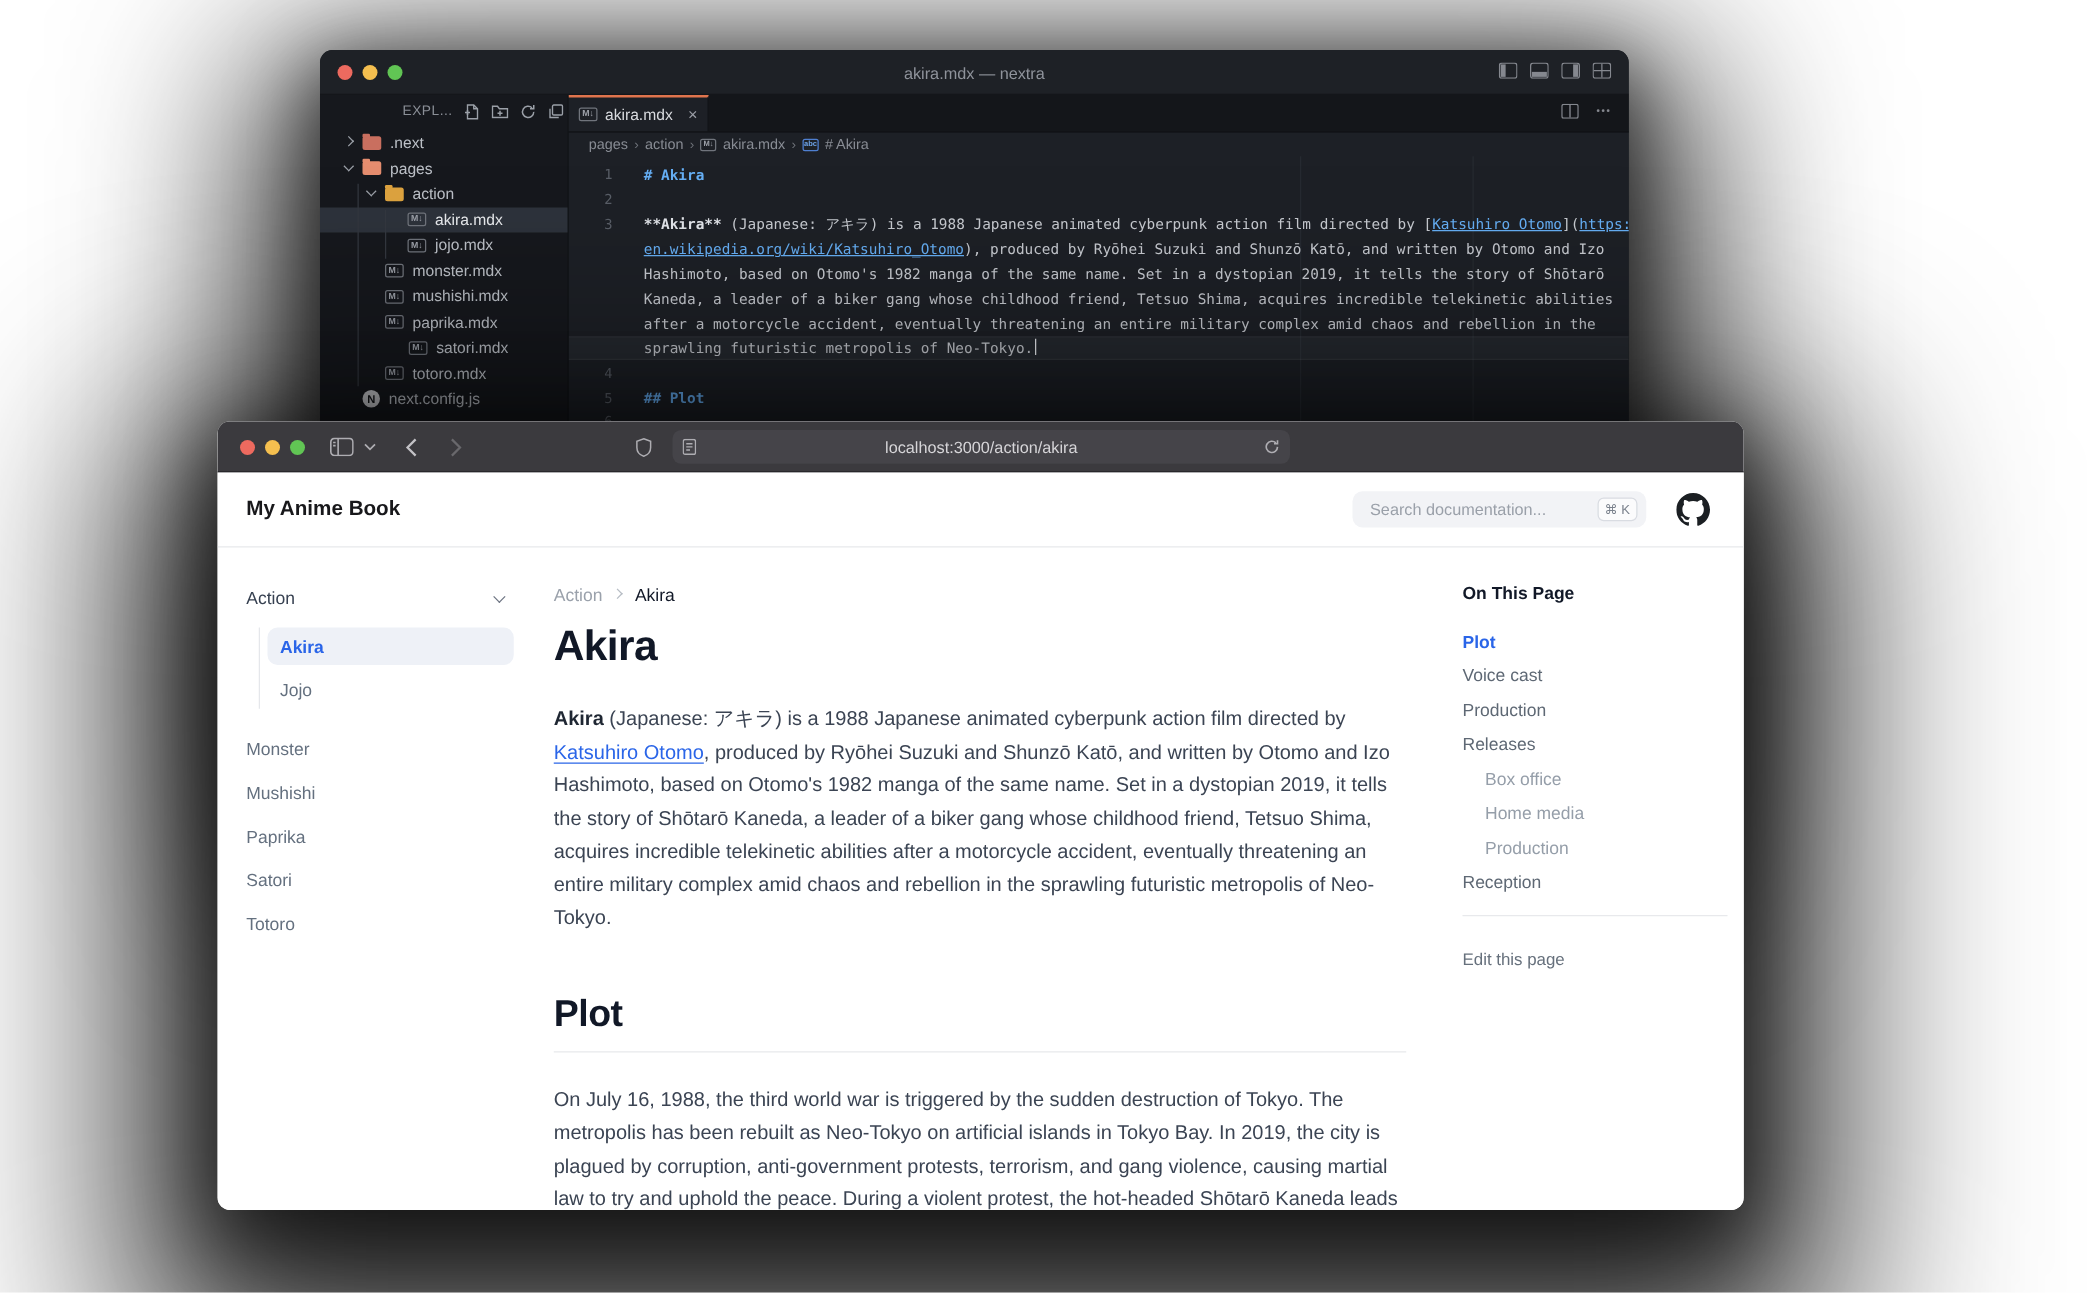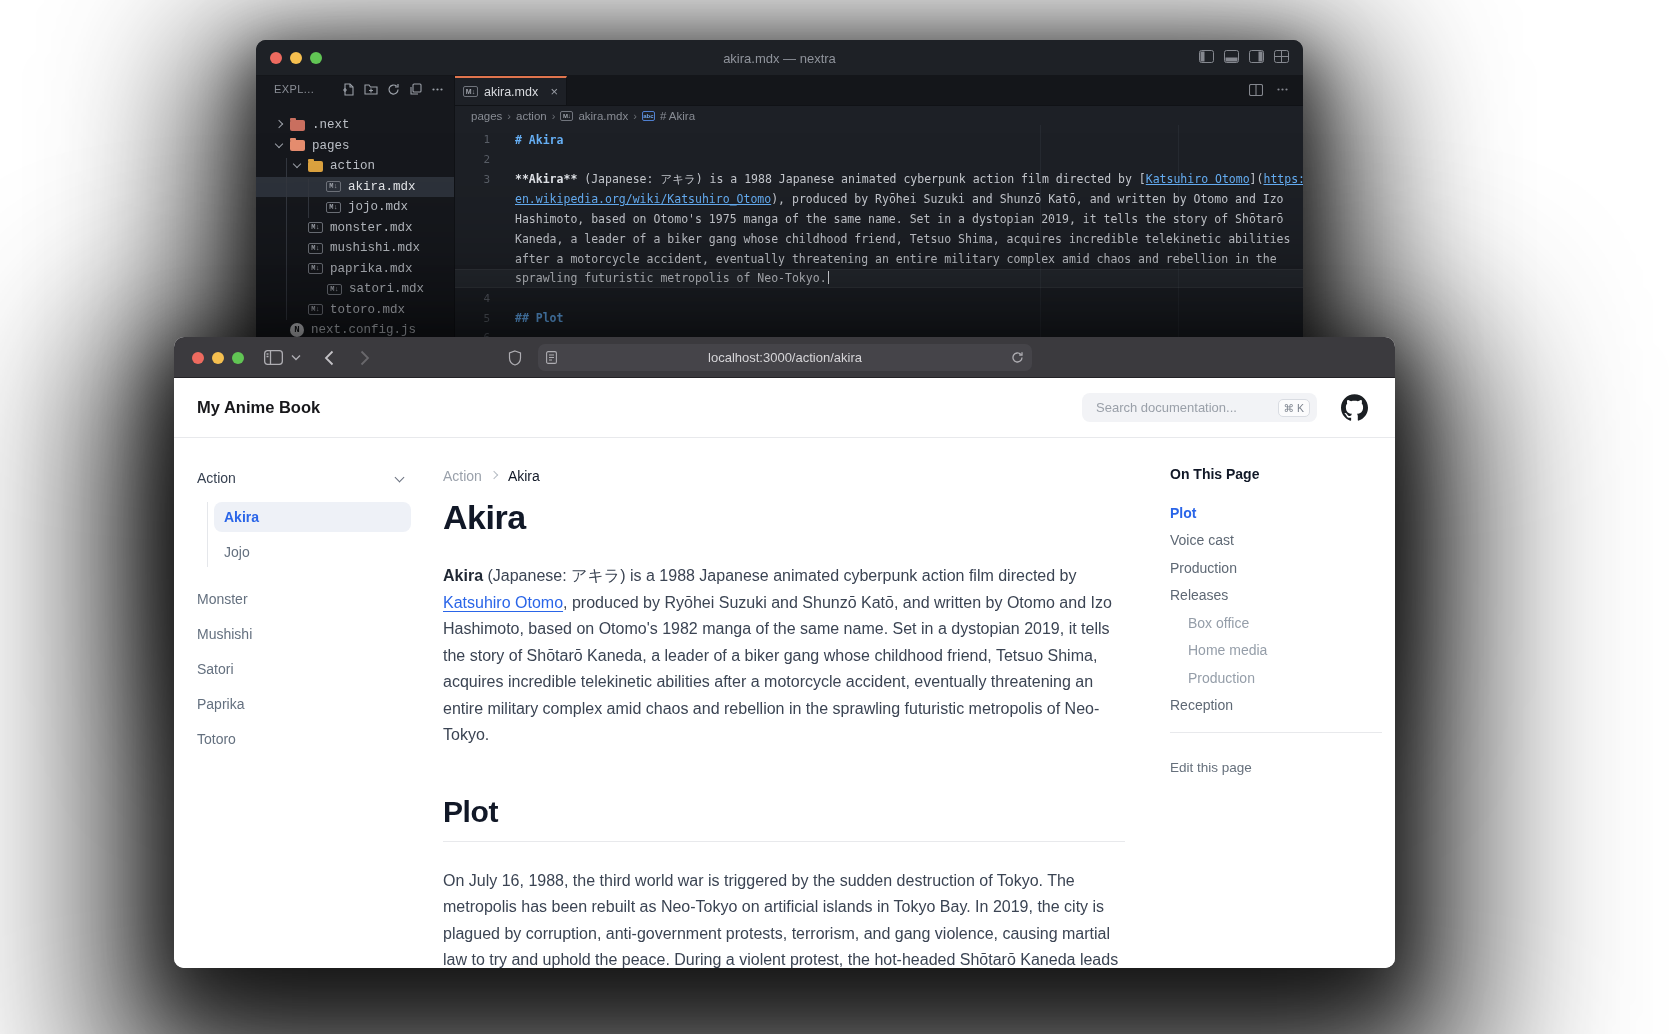--- a/index.html
+++ b/index.html
@@ -14,24 +14,24 @@
   .vs-titlebar{height:36px;position:relative;background:#1e2126;border-bottom:1px solid #14161a;}
   .traffic{position:absolute;top:12px;display:flex;gap:8px;}
   .dot{width:12px;height:12px;border-radius:50%;}
   .dot.r{background:var(--c-red);} .dot.y{background:var(--c-yellow);} .dot.g{background:var(--c-green);}
   .vs-title{position:absolute;left:0;right:0;top:0;height:36px;display:flex;align-items:center;justify-content:center;
             color:#8f939b;font-size:13px;}
   .vs-layout-icons{position:absolute;right:14px;top:10px;display:flex;gap:10px;align-items:center;}
   .vs-layout-icons svg{display:block;}
   .vs-main{display:flex;height:524px;}
   .vs-side{width:199px;background:#16181d;border-right:1px solid #101216;position:relative;flex:none;}
-  .vs-side-head{height:26px;display:flex;align-items:center;padding:0 10px 0 18px;color:#8b8f97;font-size:11px;letter-spacing:.4px;}
+  .vs-side-head{height:26px;display:flex;align-items:center;padding:0 10px 0 18px;color:#8b8f97;font-size:11px;letter-spacing:.4px;margin-left:48px;}
   .vs-side-head .sp{flex:1;}
   .vs-side-head svg{margin-left:9px;display:block;}
-  #vs-tree{position:relative;margin-top:13px;font-family:Liberation Mono, monospace;}
+  #vs-tree{position:relative;margin-top:2px;}
   .tree-row{height:20.5px;display:flex;align-items:center;font-size:12.5px;color:#bcc0c7;cursor:default;white-space:nowrap;}
   .tree-row.sel{background:#2d323b;color:#e7e9ec;}
   .chev{width:10px;height:10px;margin-right:6px;position:relative;flex:none;}
   .chev::before{content:"";position:absolute;left:2px;top:1px;width:5px;height:5px;
                 border-right:1.4px solid #9ba0a8;border-bottom:1.4px solid #9ba0a8;transform:rotate(-45deg);}
   .chev.open::before{transform:rotate(45deg);left:2px;top:0;}
   .tree-spacer{width:16px;flex:none;}
   .ticon{flex:none;margin-right:7px;}
   .ticon.folder-next,.ticon.folder-pages,.ticon.folder-action{width:15px;height:11px;border-radius:2px;position:relative;}
   .ticon.folder-next{background:#c96f5f;} .ticon.folder-pages{background:#e58d6f;} .ticon.folder-action{background:#dda33f;}
@@ -307,21 +307,21 @@
             <div class="crow">
               <span class="lnum">3</span>
               <span class="ctext"><span class="s-bold">**Akira**</span><span class="s-plain"> (Japanese: アキラ) is a 1988 Japanese animated cyberpunk action film directed by [</span><span class="s-link">Katsuhiro Otomo</span><span class="s-plain">](</span><span class="s-link">https://</span></span>
             </div>
             <div class="crow">
               <span class="lnum"></span>
               <span class="ctext"><span class="s-link">en.wikipedia.org/wiki/Katsuhiro_Otomo</span><span class="s-plain">), produced by Ryōhei Suzuki and Shunzō Katō, and written by Otomo and Izo</span></span>
             </div>
             <div class="crow">
               <span class="lnum"></span>
-              <span class="ctext"><span class="s-plain">Hashimoto, based on Otomo's 1975 manga of the same name. Set in a dystopian 2019, it tells the story of Shōtarō</span></span>
+              <span class="ctext"><span class="s-plain">Hashimoto, based on Otomo's 1982 manga of the same name. Set in a dystopian 2019, it tells the story of Shōtarō</span></span>
             </div>
             <div class="crow">
               <span class="lnum"></span>
               <span class="ctext"><span class="s-plain">Kaneda, a leader of a biker gang whose childhood friend, Tetsuo Shima, acquires incredible telekinetic abilities</span></span>
             </div>
             <div class="crow">
               <span class="lnum"></span>
               <span class="ctext"><span class="s-plain">after a motorcycle accident, eventually threatening an entire military complex amid chaos and rebellion in the</span></span>
             </div>
             <div class="crow hl">
@@ -423,22 +423,22 @@
           <span>Action</span>
           <span class="cv"></span>
         </div>
         <div class="sb-group" id="sb-group">
             <div class="sb-it active">Akira</div>
             <div class="sb-it">Jojo</div>
           </div>
         <div class="sb-root" id="sb-root">
             <div class="sb-rit">Monster</div>
             <div class="sb-rit">Mushishi</div>
+            <div class="sb-rit">Paprika</div>
             <div class="sb-rit">Satori</div>
-            <div class="sb-rit">Paprika</div>
             <div class="sb-rit">Totoro</div>
           </div>
       </div>
 
       <div class="main">
         <div class="bc">
           <span class="dim">Action</span>
           <span class="sep"></span>
           <span class="cur">Akira</span>
         </div>

